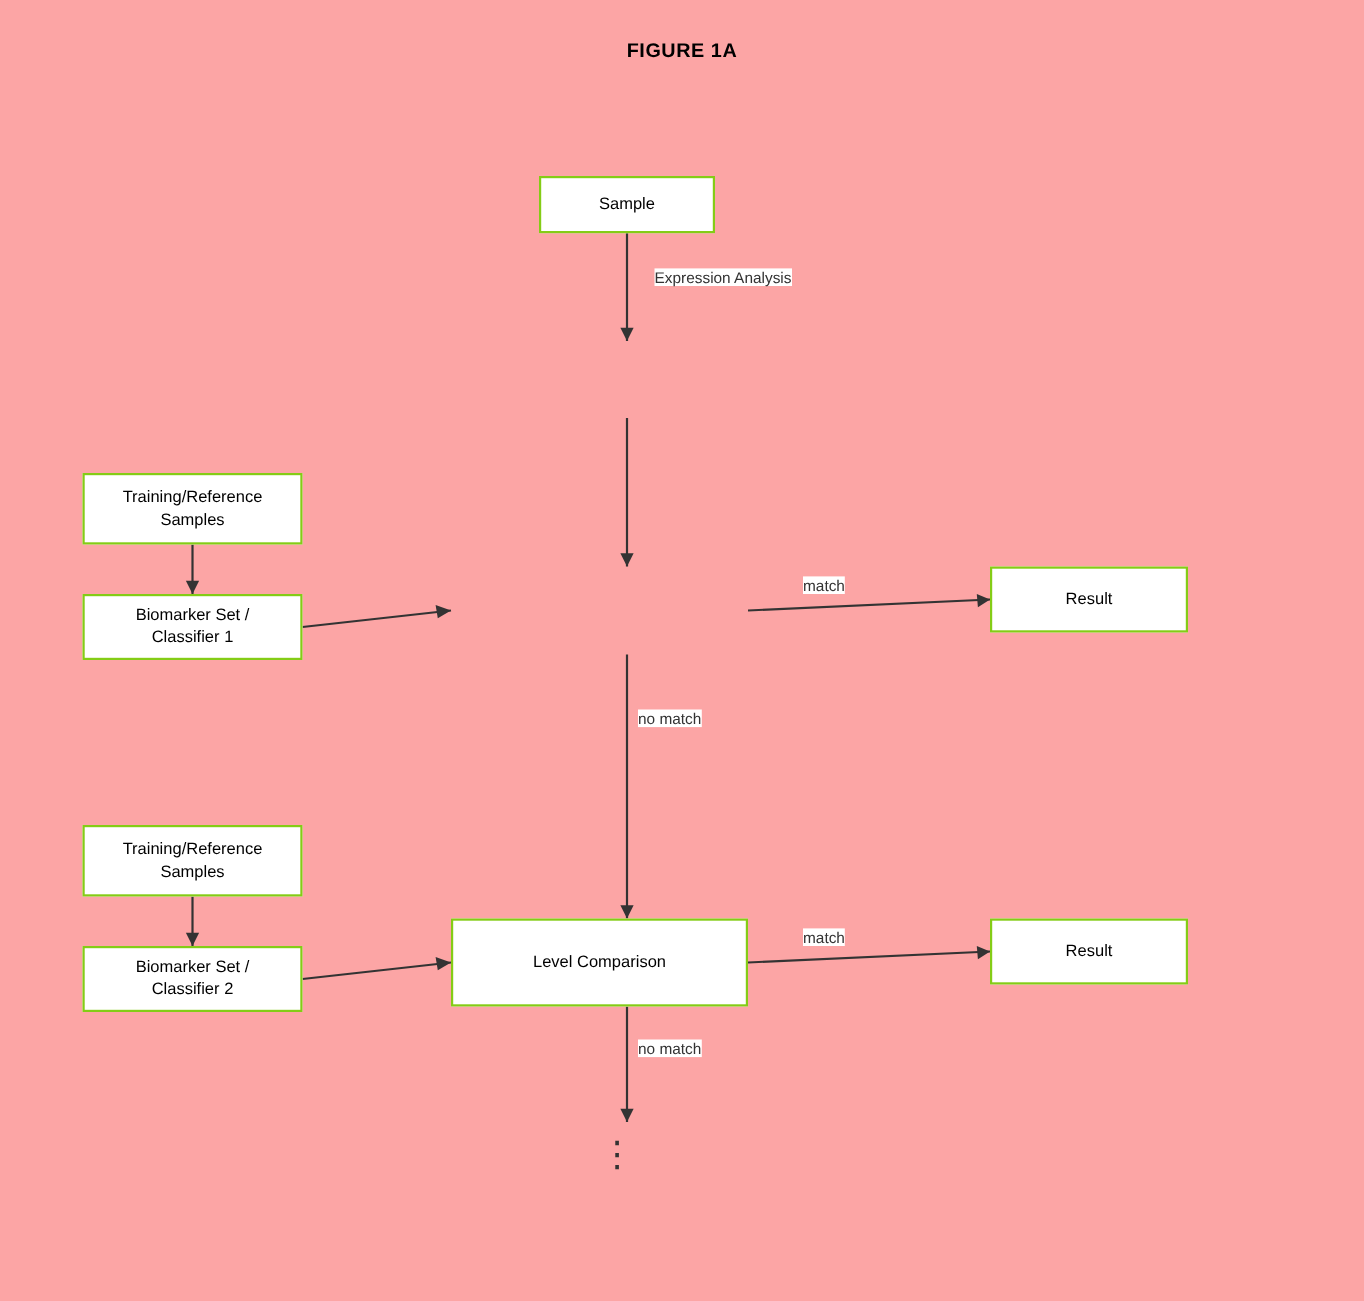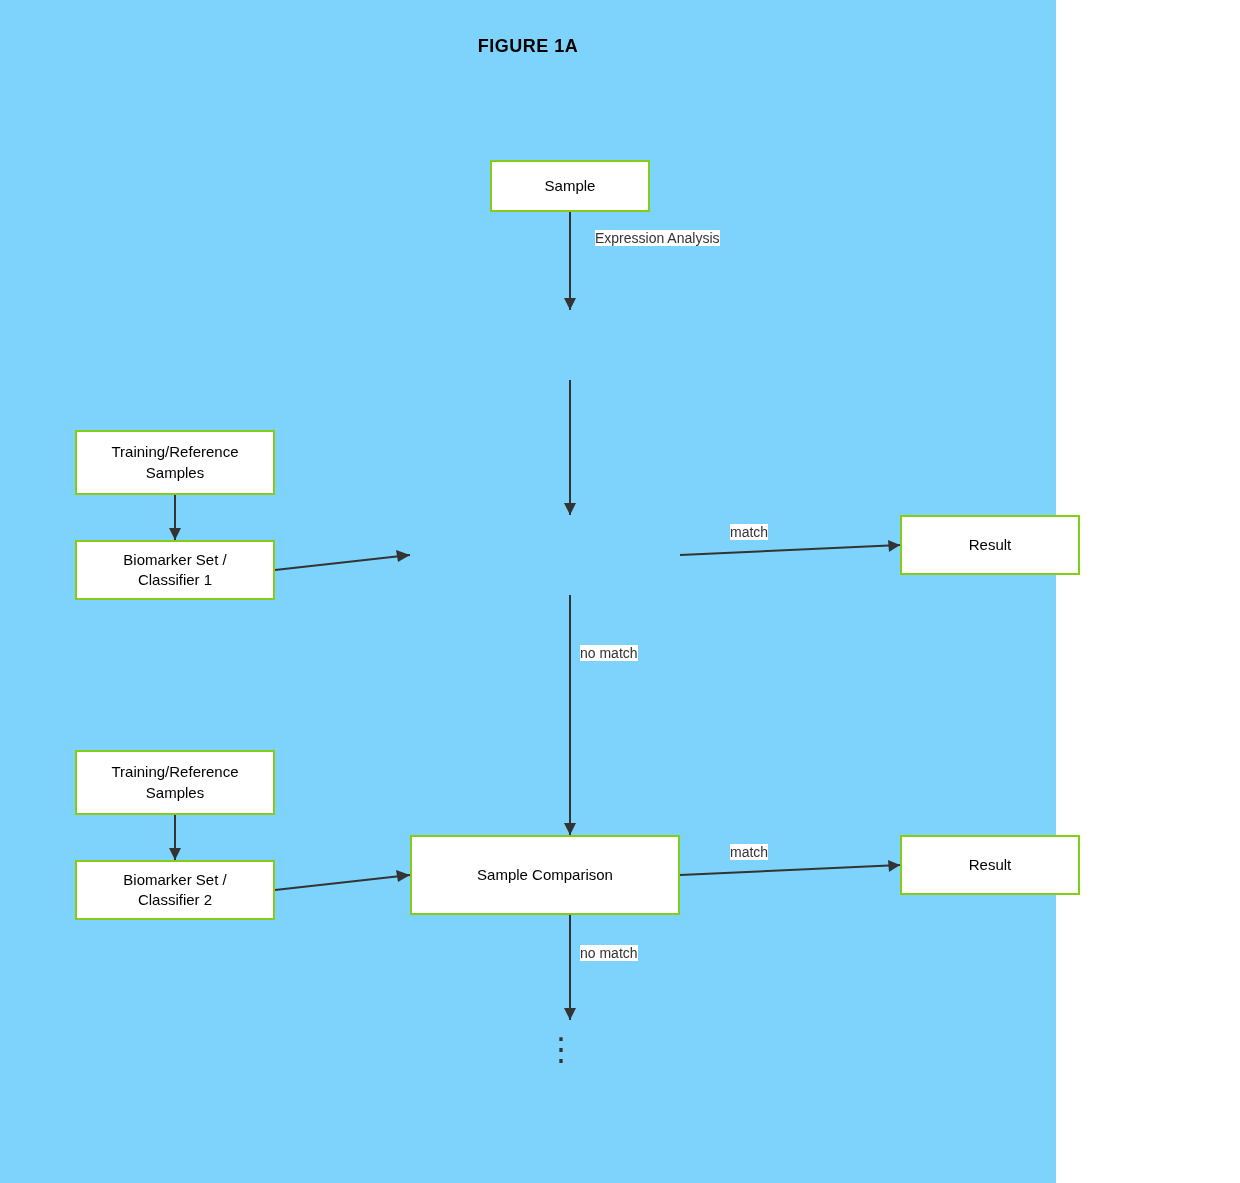--- a/index.html
+++ b/index.html
@@ -5,23 +5,23 @@
     * { box-sizing: border-box; margin: 0; padding: 0; }
     body {
       background: #fff;
       font-family: Arial, sans-serif;
       width: 1240px;
       min-height: 1183px;
       position: relative;
       overflow: hidden;
     }
     .page {
-      width: 1056px;
+      width: 1240px;
       min-height: 1183px;
-      background: #7dd3fc;
+      background: #fca5a5;
       position: relative;
     }
     .figure-title {
       text-align: center;
       font-weight: bold;
       font-size: 18px;
       padding-top: 36px;
       letter-spacing: 0.5px;
     }
     
@@ -128,28 +128,28 @@
 
     <div class="box" style="left:75px; top:670px; width:200px; height:65px;">
       <span>Training/Reference<br>Samples</span>
     </div>
 
     <div class="box" style="left:75px; top:780px; width:200px; height:60px;">
       <span>Biomarker Set /<br>Classifier 2</span>
     </div>
 
     <div class="box" style="left:410px; top:755px; width:270px; height:80px;">
-      <span>Sample Comparison</span>
+      <span>Level Comparison</span>
     </div>
 
     <div class="box" style="left:900px; top:755px; width:180px; height:60px;">
       <span>Result</span>
     </div>
 
-    <div class="arrow-label" style="left:595px; top:150px;">Expression Analysis</div>
+    <div class="arrow-label" style="left:595px; top:164px;">Expression Analysis</div>
 
     <div class="arrow-label" style="left:730px; top:444px;">match</div>
 
     <div class="arrow-label" style="left:580px; top:565px;">no match</div>
 
     <div class="arrow-label" style="left:730px; top:764px;">match</div>
 
     <div class="arrow-label" style="left:580px; top:865px;">no match</div>
 
     <div class="dots" style="left:545px; top:950px; font-size:32px; letter-spacing:6px;">⋮</div>

